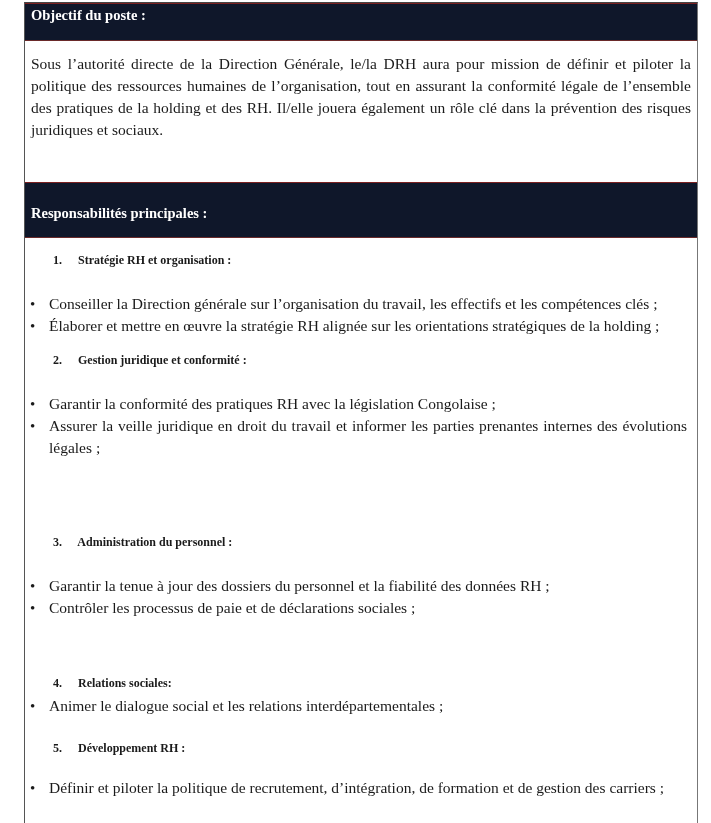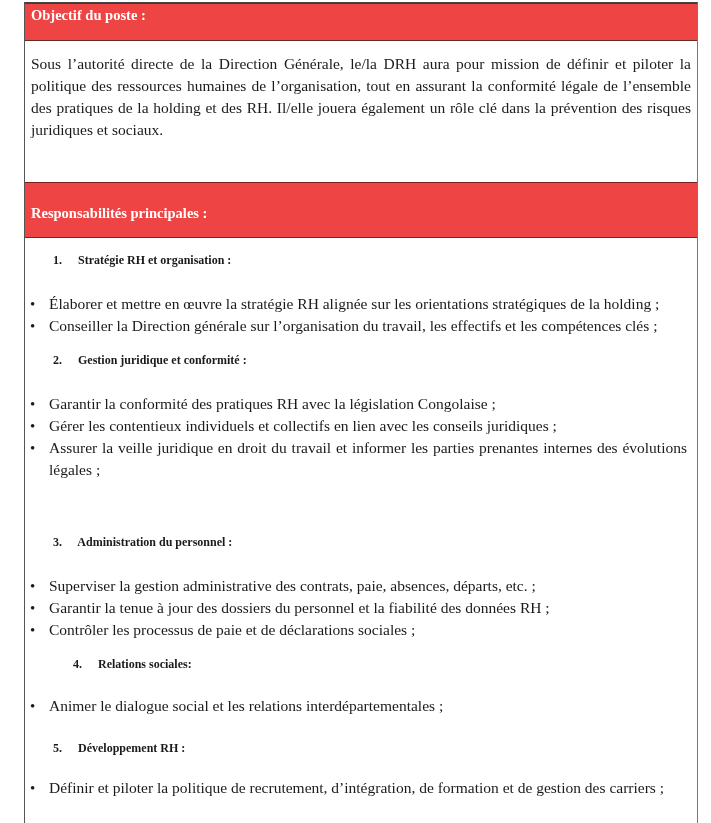--- a/index.html
+++ b/index.html
@@ -1,20 +1,20 @@
 <!DOCTYPE html>
 <html><head>
 <meta charset="utf-8">
 <style>
   html, body { margin: 0; padding: 0; background: #ffffff; }
   body { width: 711px; height: 823px; position: relative; overflow: hidden;
          font-family: "Liberation Serif", "DejaVu Serif", serif; color: #1a1a1a; }
   .box { position: absolute; left: 24px; top: 2px; width: 672px; height: 830px;
          border-left: 1.5px solid #555; border-right: 1.5px solid #777; border-top: 1px solid #444; }
-  .band { position: absolute; left: 0; right: 0; background: #ef4444;
+  .band { position: absolute; left: 0; right: 0; background: #0f172a;
           border-top: 1px solid #7a2020; border-bottom: 1.5px solid #6a2a2a; }
   .band-title { position: absolute; left: 6px; color: #ffffff; font-weight: bold;
                 font-size: 14.5px; font-family: "Liberation Serif", serif; }
   #band1 { top: 0; height: 36px; }
   #band1 .band-title { top: 3px; }
   #band2 { top: 179px; height: 54px; }
   #band2 .band-title { top: 22px; }
   .para { position: absolute; left: 6px; width: 660px; top: 50px;
           font-size: 15.5px; line-height: 22px; text-align: justify; }
   .sec-title { position: absolute; left: 28px; font-weight: bold; font-size: 12px; }
@@ -37,45 +37,43 @@
 
   <div class="band" id="band2">
     <span class="band-title">Responsabilités principales :</span>
   </div>
 
   <div class="sec-title" style="top:250px;">
     <span class="num">1.</span>
     <span>Stratégie RH et organisation :</span>
   </div>
   <ul class="items" style="top:290px;">
+    <li>Conseiller la Direction générale sur l’organisation du travail, les effectifs et les compétences clés ;</li>
     <li>Élaborer et mettre en œuvre la stratégie RH alignée sur les orientations stratégiques de la holding ;</li>
-    <li>Conseiller la Direction générale sur l’organisation du travail, les effectifs et les compétences clés ;</li>
   </ul>
 
   <div class="sec-title" style="top:350px;">
     <span class="num">2.</span>
     <span>Gestion juridique et conformité :</span>
   </div>
   <ul class="items" style="top:390px;">
     <li>Garantir la conformité des pratiques RH avec la législation Congolaise ;</li>
-    <li>Gérer les contentieux individuels et collectifs en lien avec les conseils juridiques ;</li>
     <li>Assurer la veille juridique en droit du travail et informer les parties prenantes internes des évolutions légales ;</li>
   </ul>
 
   <div class="sec-title" style="top:532px;">
     <span class="num">3.</span>
     <span>Administration du personnel :</span>
   </div>
   <ul class="items" style="top:572px;">
-    <li>Superviser la gestion administrative des contrats, paie, absences, départs, etc. ;</li>
     <li>Garantir la tenue à jour des dossiers du personnel et la fiabilité des données RH ;</li>
     <li>Contrôler les processus de paie et de déclarations sociales ;</li>
   </ul>
 
-  <div class="sec-title" style="top:654px;margin-left:20px;">
+  <div class="sec-title" style="top:673px;">
     <span class="num">4.</span>
     <span>Relations sociales:</span>
   </div>
   <ul class="items" style="top:692px;">
     <li>Animer le dialogue social et les relations interdépartementales ;</li>
   </ul>
 
   <div class="sec-title" style="top:738px;">
     <span class="num">5.</span>
     <span>Développement RH :</span>

